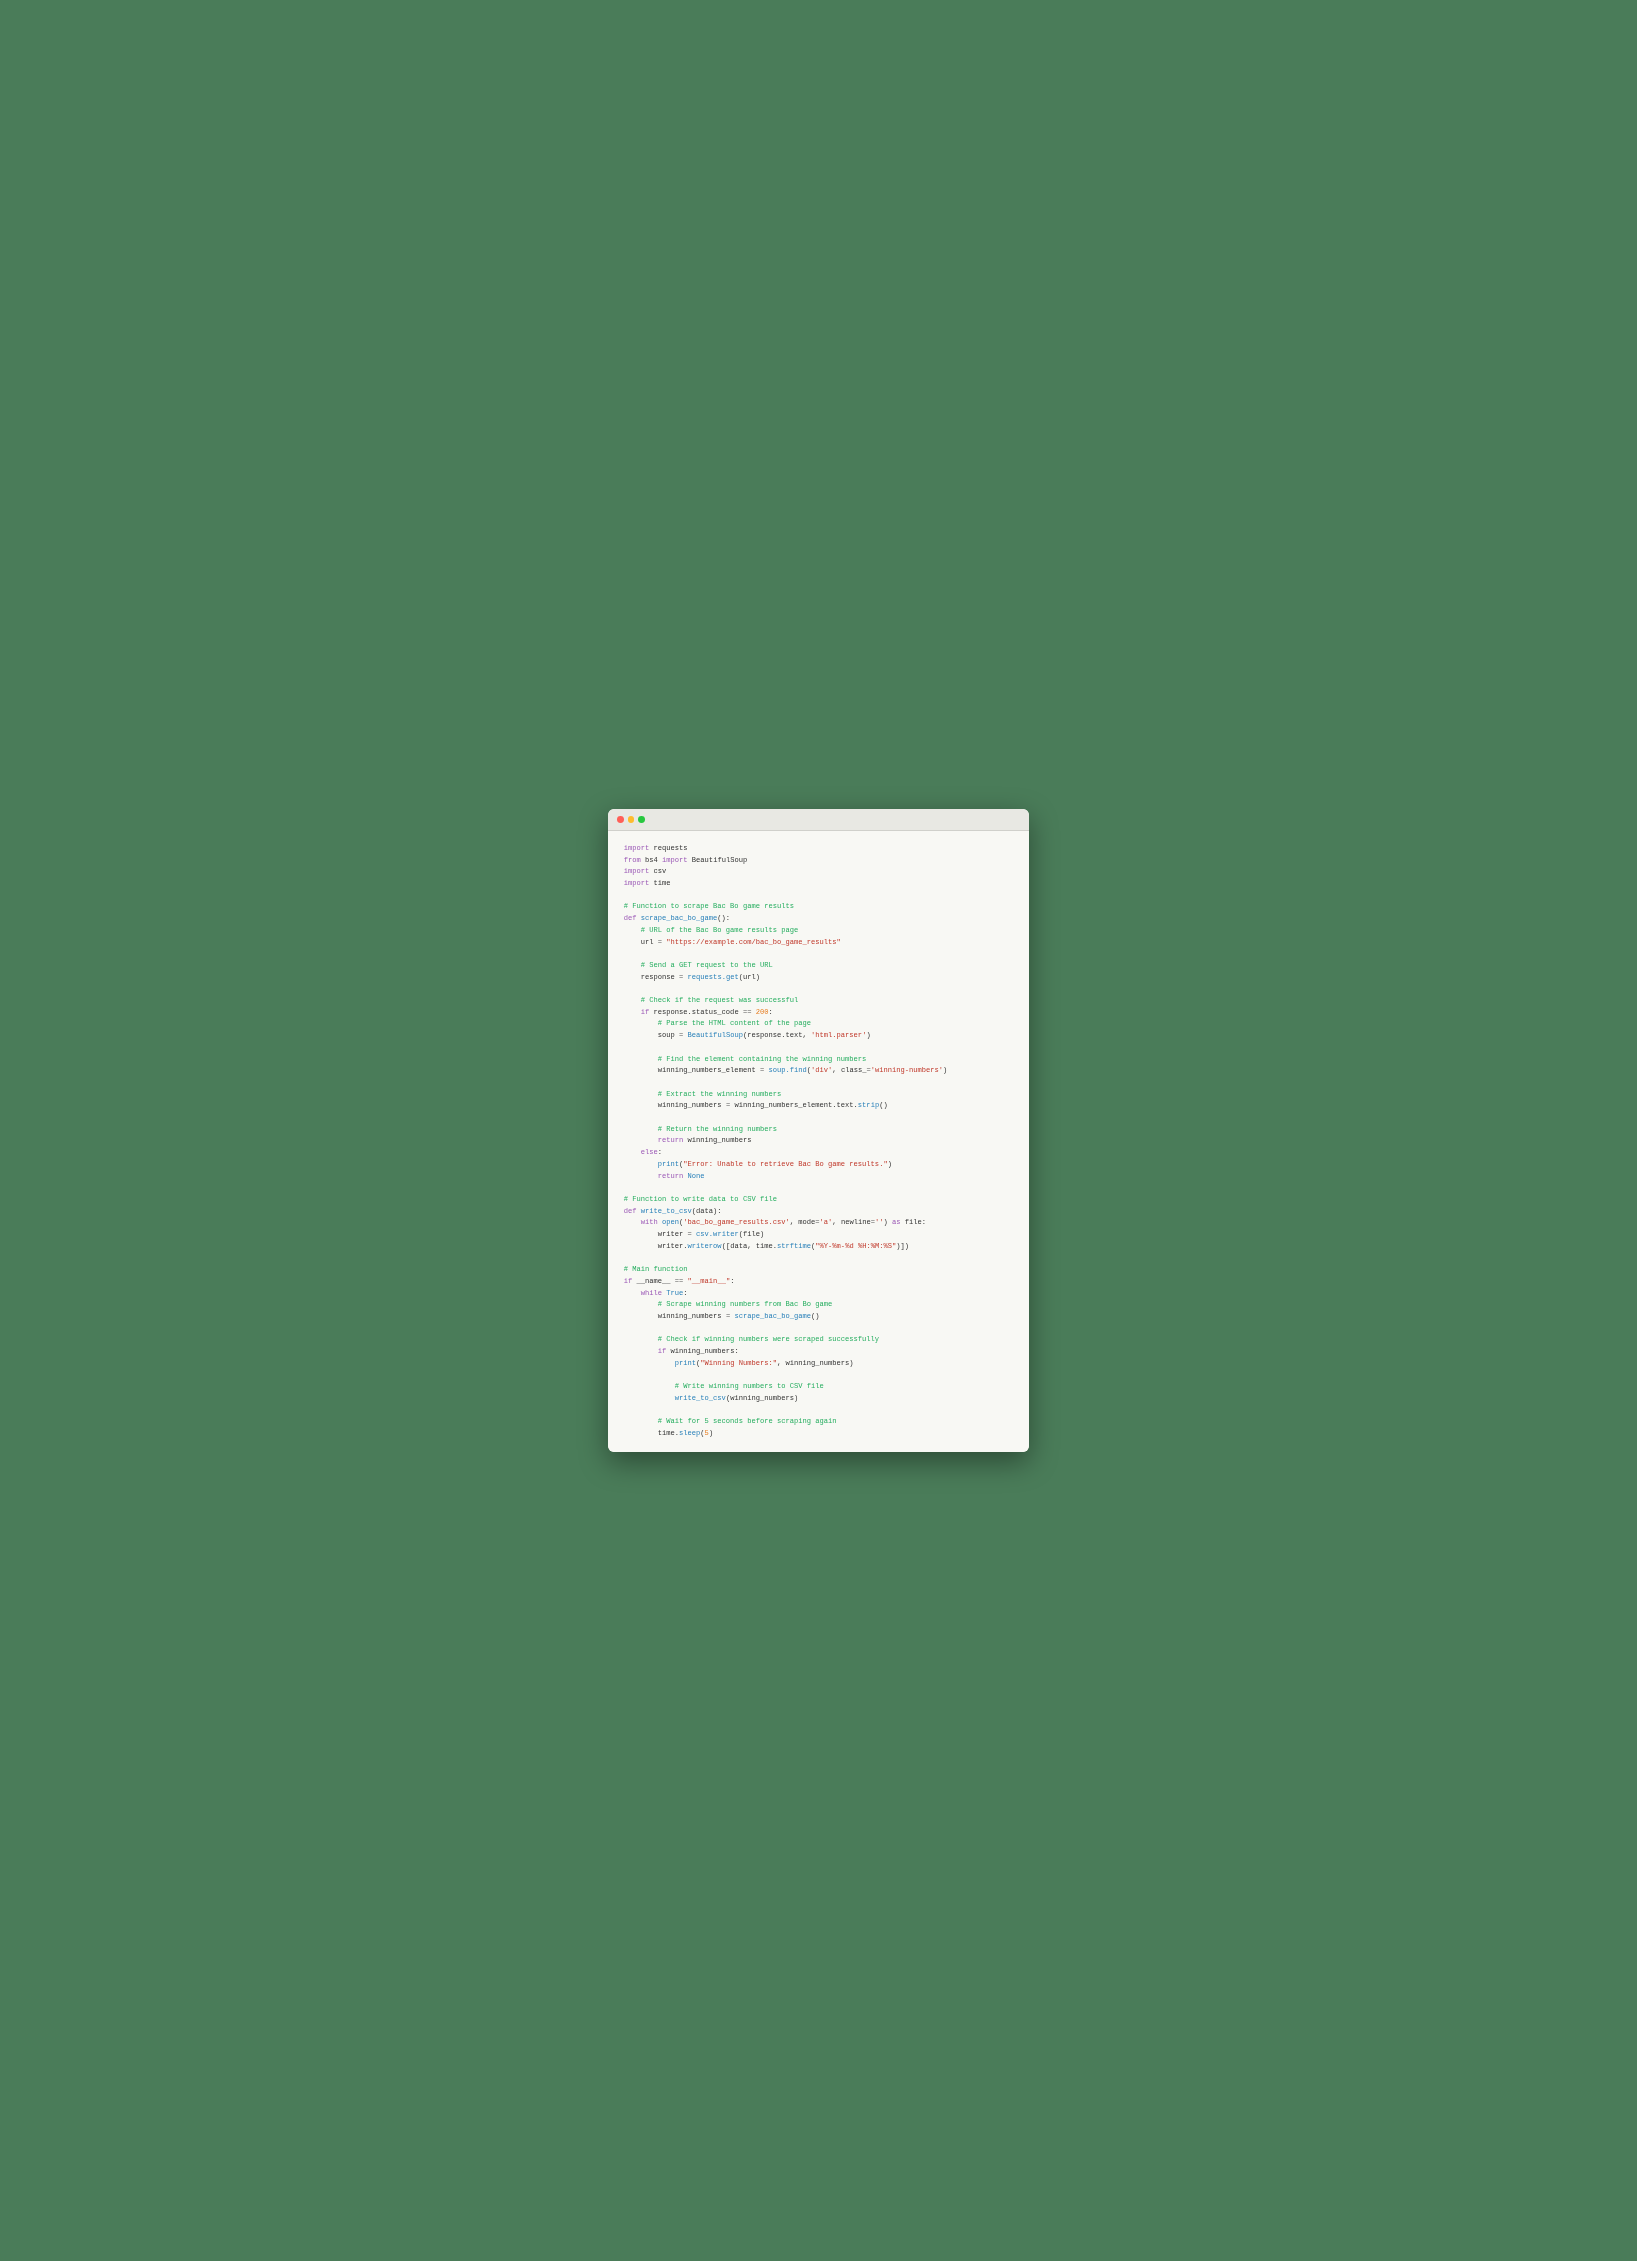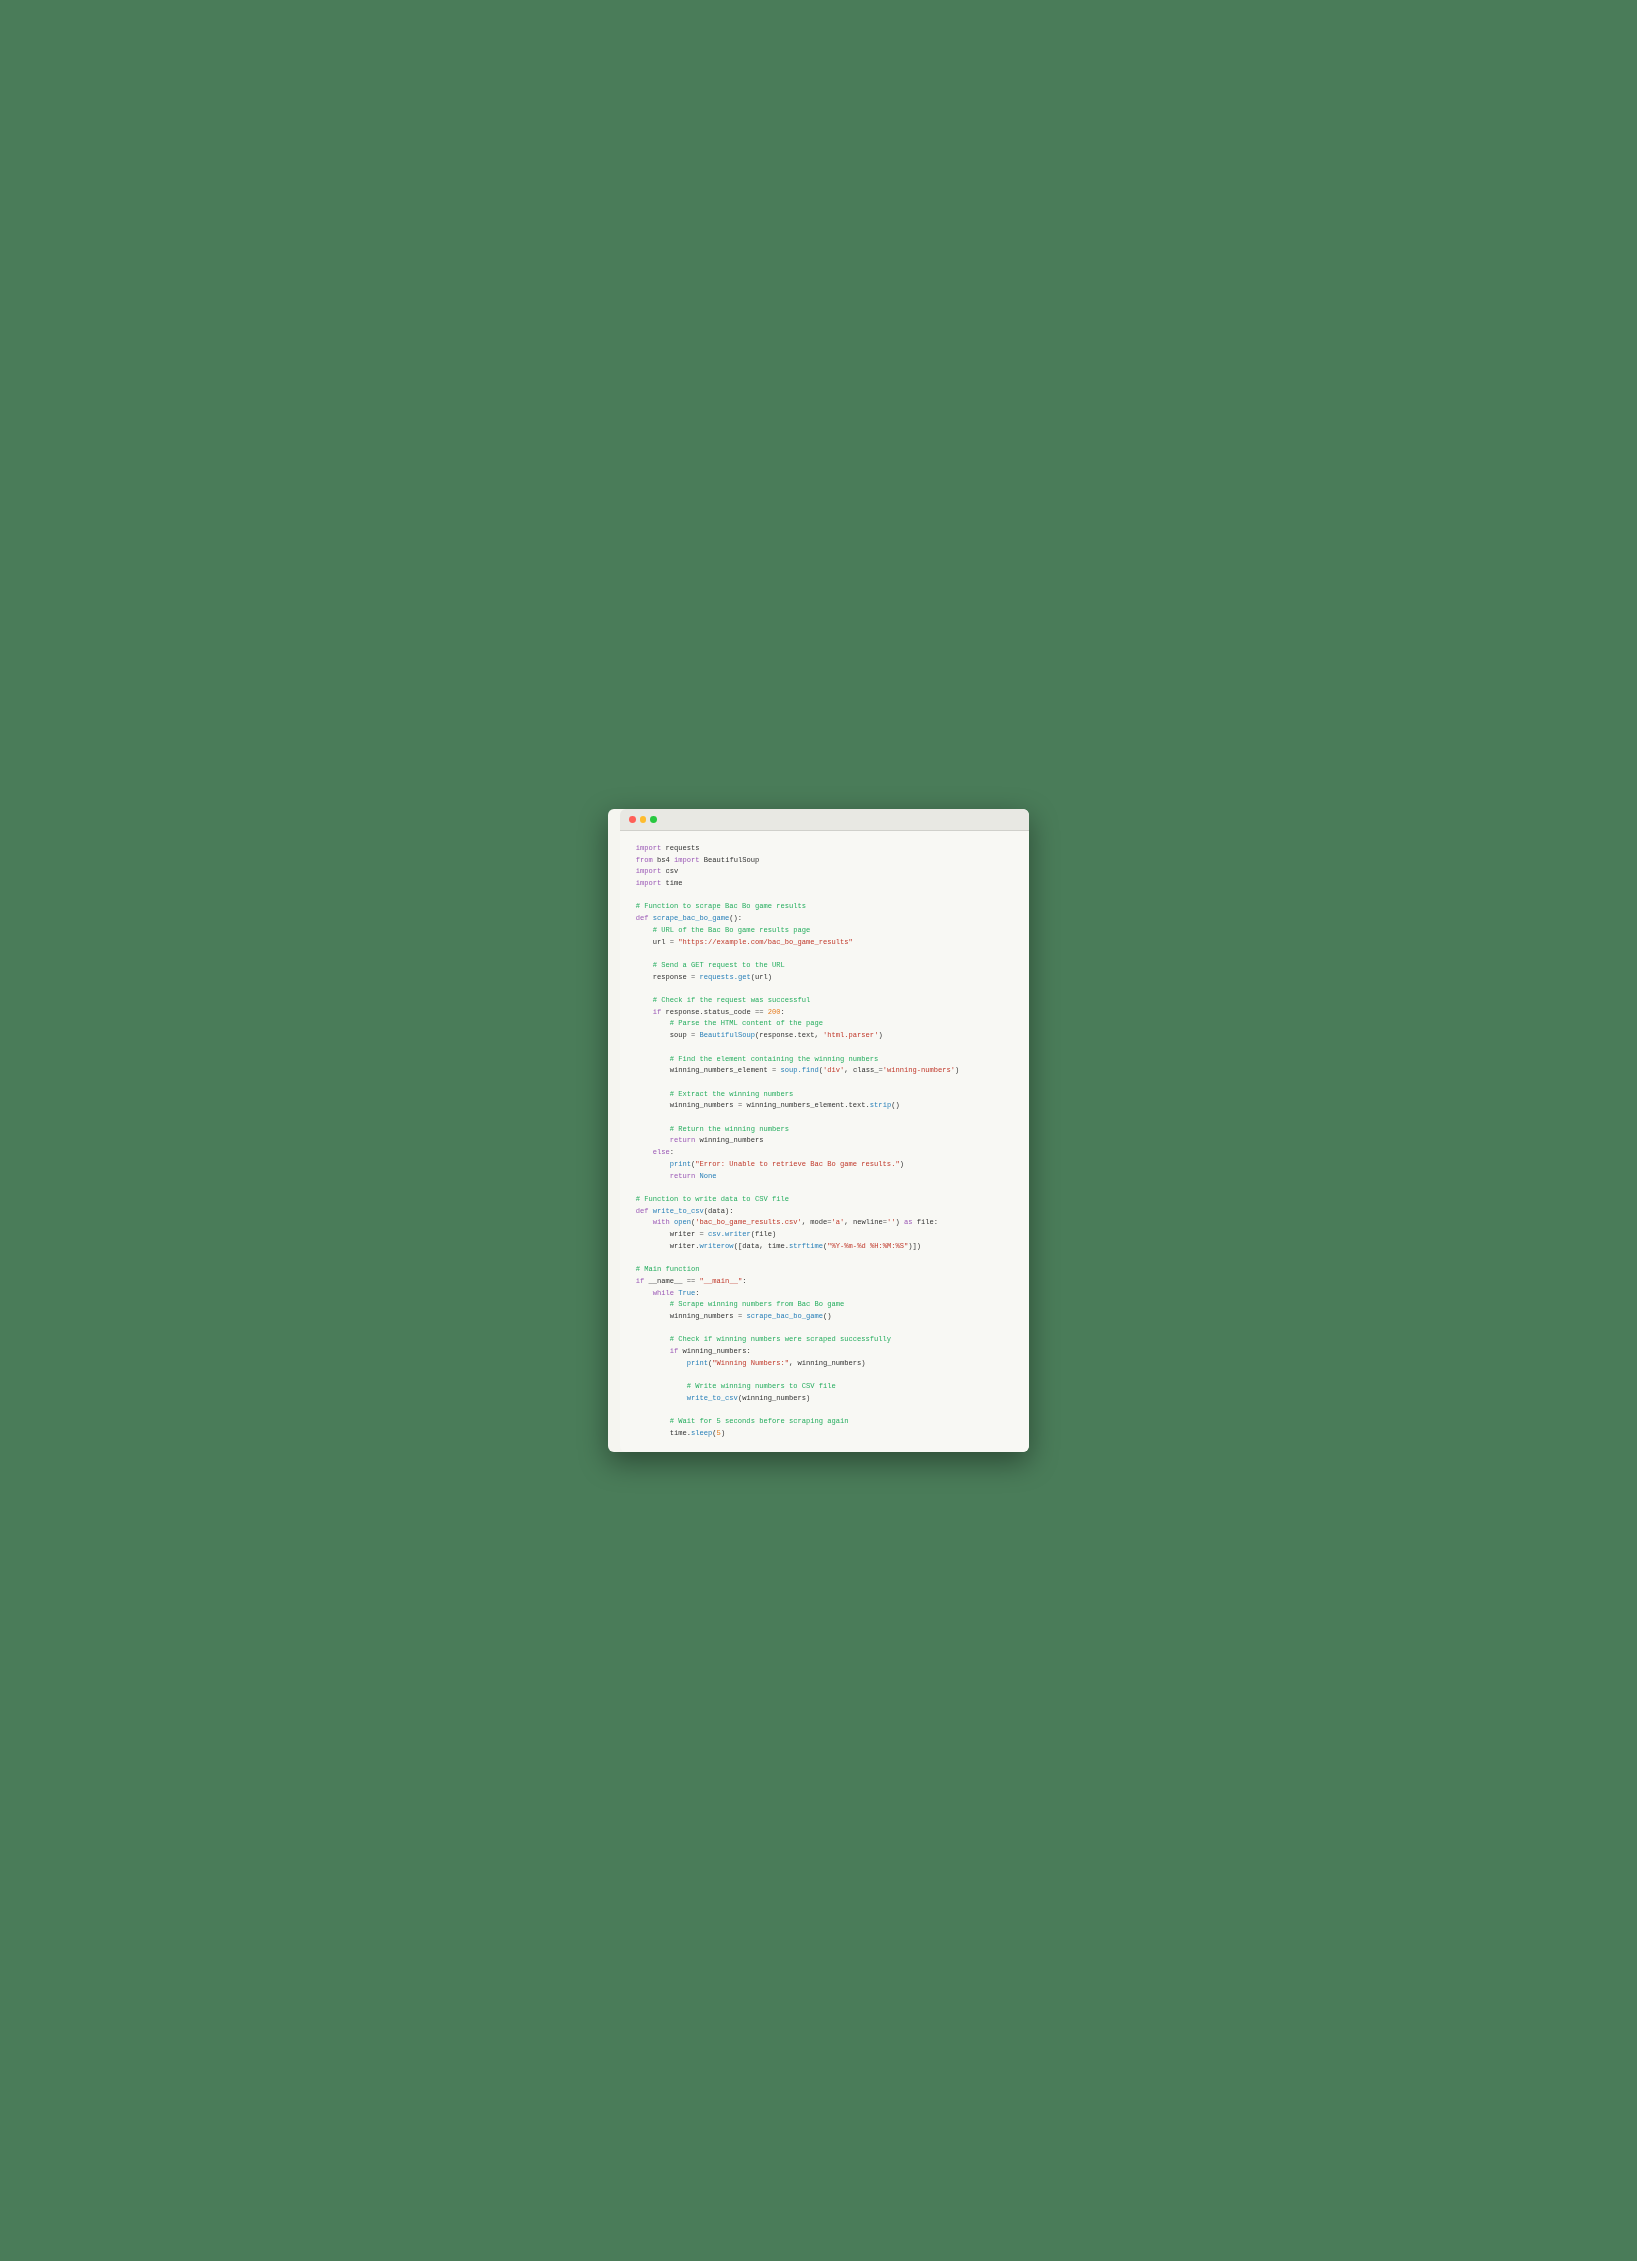--- a/index.html
+++ b/index.html
@@ -17,21 +17,20 @@
       padding: 19.6px;
       font-family: 'Courier New', Courier, monospace;
     }
 
     .window {
       background-color: #f5f5f0;
       border-radius: 5.9px;
       box-shadow: 0 9.8px 29px rgba(0,0,0,0.4);
       width: 421px;
       overflow: hidden;
-      padding-left: 12px;
     }
 
     .titlebar {
       background-color: #e8e8e3;
       padding: 6.9px 8.8px;
       display: flex;
       align-items: center;
       gap: 3.9px;
       border-bottom: 0.5px solid #d0d0cb;
       border-radius: 5.9px 5.9px 0 0;

